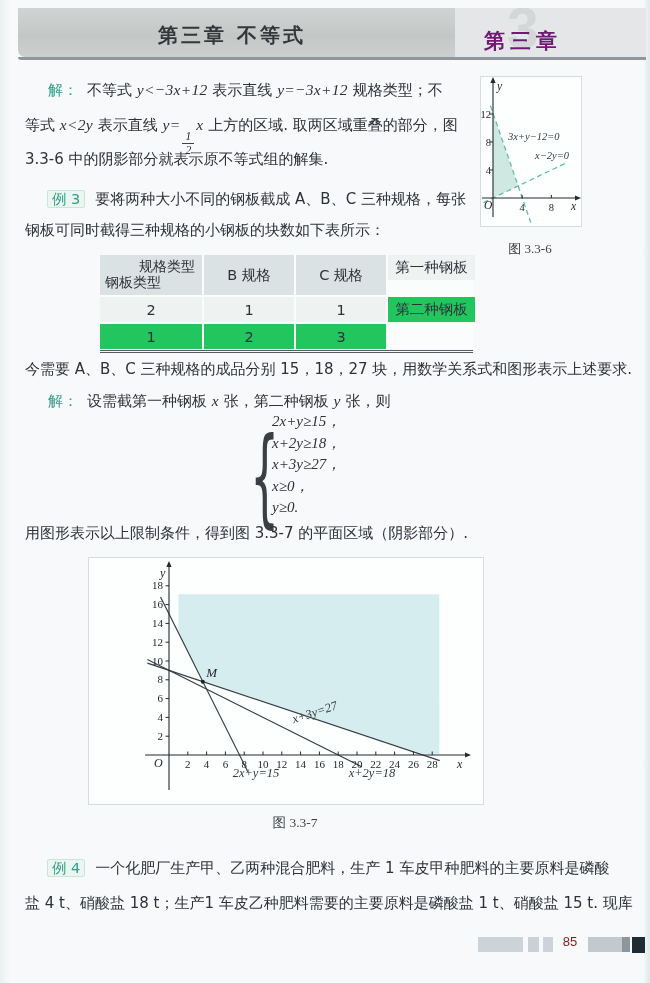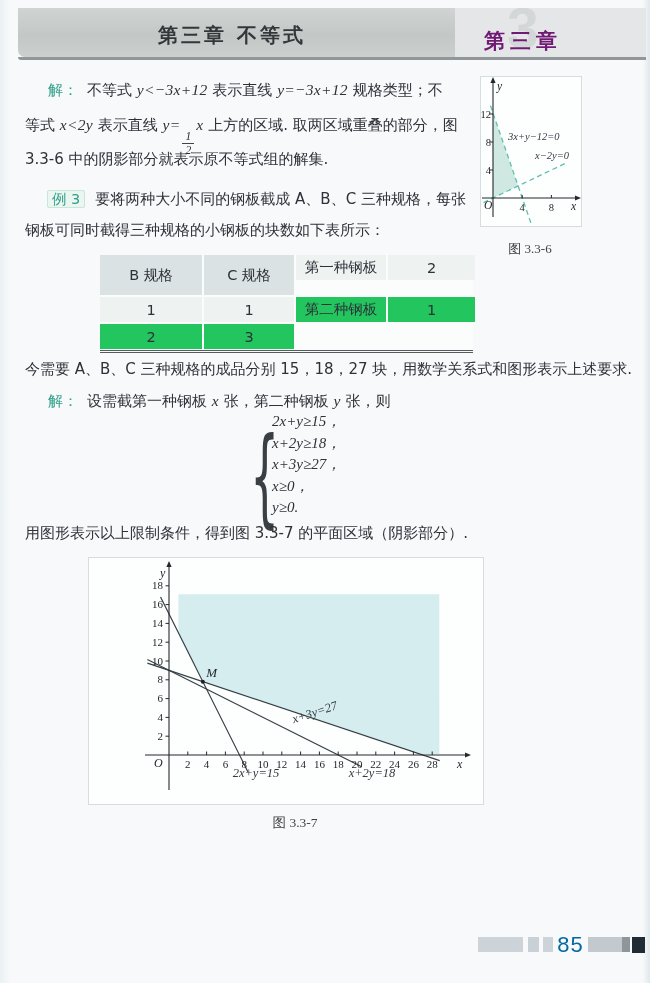--- a/index.html
+++ b/index.html
@@ -75,21 +75,21 @@
   #fig336-box{left:480px;top:76px;width:100px;height:149px;}
   #fig337-box{left:88px;top:557px;width:394px;height:246px;}
   .caption{position:absolute;text-align:center;font-family:"Liberation Serif",serif;
            font-size:13px;color:#3f4246;}
   #cap336{left:478px;top:240px;width:104px;}
   #cap337{left:98px;top:814px;width:394px;font-size:13.5px;}
 
   
   .fbar{position:absolute;top:937px;}
   #page-num{position:absolute;left:556px;top:934px;width:28px;text-align:center;
-            font-family:Liberation Mono, monospace;font-size:22px;color:#0369a1;}
+            font-family:Liberation Sans, sans-serif;font-size:13px;color:#7f1d1d;}
 </style>
 </head>
 <body>
 
 <div class="page">
   <div class="ledge"></div>
   <div class="redge"></div>
 
   <div id="band">
     <div id="band-left">
@@ -138,20 +138,24 @@
   </div>
   <div class="caption" id="cap336">图 3.3-6</div>
 
   <div class="blk" id="blk-ex3">
       <div class="tline"><span class="r-badge">例 3</span><span class="r-p">要将两种大小不同的钢板截成 A、B、C 三种规格，每张</span></div>
       <div class="tline"><span class="r-p">钢板可同时截得三种规格的小钢板的块数如下表所示：</span></div>
     </div>
 
   <div id="spec-table">
     <div class="tgrid">
+        <div class="cell corner">
+          <span class="ct">规格类型</span>
+          <span class="cb">钢板类型</span>
+        </div>
         <div class="cell hdr">B 规格</div>
         <div class="cell hdr">C 规格</div>
         <div class="cell r1">第一种钢板</div>
         <div class="cell r1">2</div>
         <div class="cell r1">1</div>
         <div class="cell r1">1</div>
         <div class="cell r2">第二种钢板</div>
         <div class="cell r2">1</div>
         <div class="cell r2">2</div>
         <div class="cell r2">3</div>
@@ -239,20 +243,24 @@
         <text x="227" y="158" text-anchor="middle" font-size="12.5" font-style="italic" font-family="Liberation Serif, serif" fill="#333b41" transform="rotate(-18 227 158)">x+3y=27</text>
         <circle cx="113.84" cy="123.67999999999999" r="2" fill="#1d2125"></circle>
         <text x="117.34" y="119.17999999999999" font-size="13" font-style="italic" font-family="Liberation Serif, serif" fill="#23282c">M</text>
         <text x="368" y="210" font-size="12" font-style="italic" font-family="Liberation Serif, serif" fill="#23282c">x</text>
         <text x="71" y="19" font-size="12" font-style="italic" font-family="Liberation Serif, serif" fill="#23282c">y</text>
         <text x="65" y="209" font-size="12" font-style="italic" font-family="Liberation Serif, serif" fill="#23282c">O</text>
       </svg>
   </div>
   <div class="caption" id="cap337">图 3.3-7</div>
 
+  <div class="blk" id="blk-ex4">
+      <div class="tline"><span class="r-badge">例 4</span><span class="r-p">一个化肥厂生产甲、乙两种混合肥料，生产 1 车皮甲种肥料的主要原料是磷酸</span></div>
+      <div class="tline"><span class="r-p">盐 4 t、硝酸盐 18 t；生产1 车皮乙种肥料需要的主要原料是磷酸盐 1 t、硝酸盐 15 t. 现库</span></div>
+    </div>
 
   <div id="footer-bars">
       <div class="fbar" style="left: 478px; width: 45px; height: 15px; background: rgb(205, 212, 217);"></div>
       <div class="fbar" style="left: 528px; width: 11px; height: 15px; background: rgb(201, 209, 214);"></div>
       <div class="fbar" style="left: 543px; width: 10px; height: 15px; background: rgb(205, 212, 217);"></div>
       <div class="fbar" style="left: 588px; width: 35px; height: 15px; background: rgb(194, 202, 207);"></div>
       <div class="fbar" style="left: 622px; width: 8px; height: 15px; background: rgb(141, 150, 155);"></div>
       <div class="fbar" style="left: 632px; width: 13px; height: 16px; background: rgb(31, 43, 53);"></div>
     </div>
   <div id="page-num">85</div>

